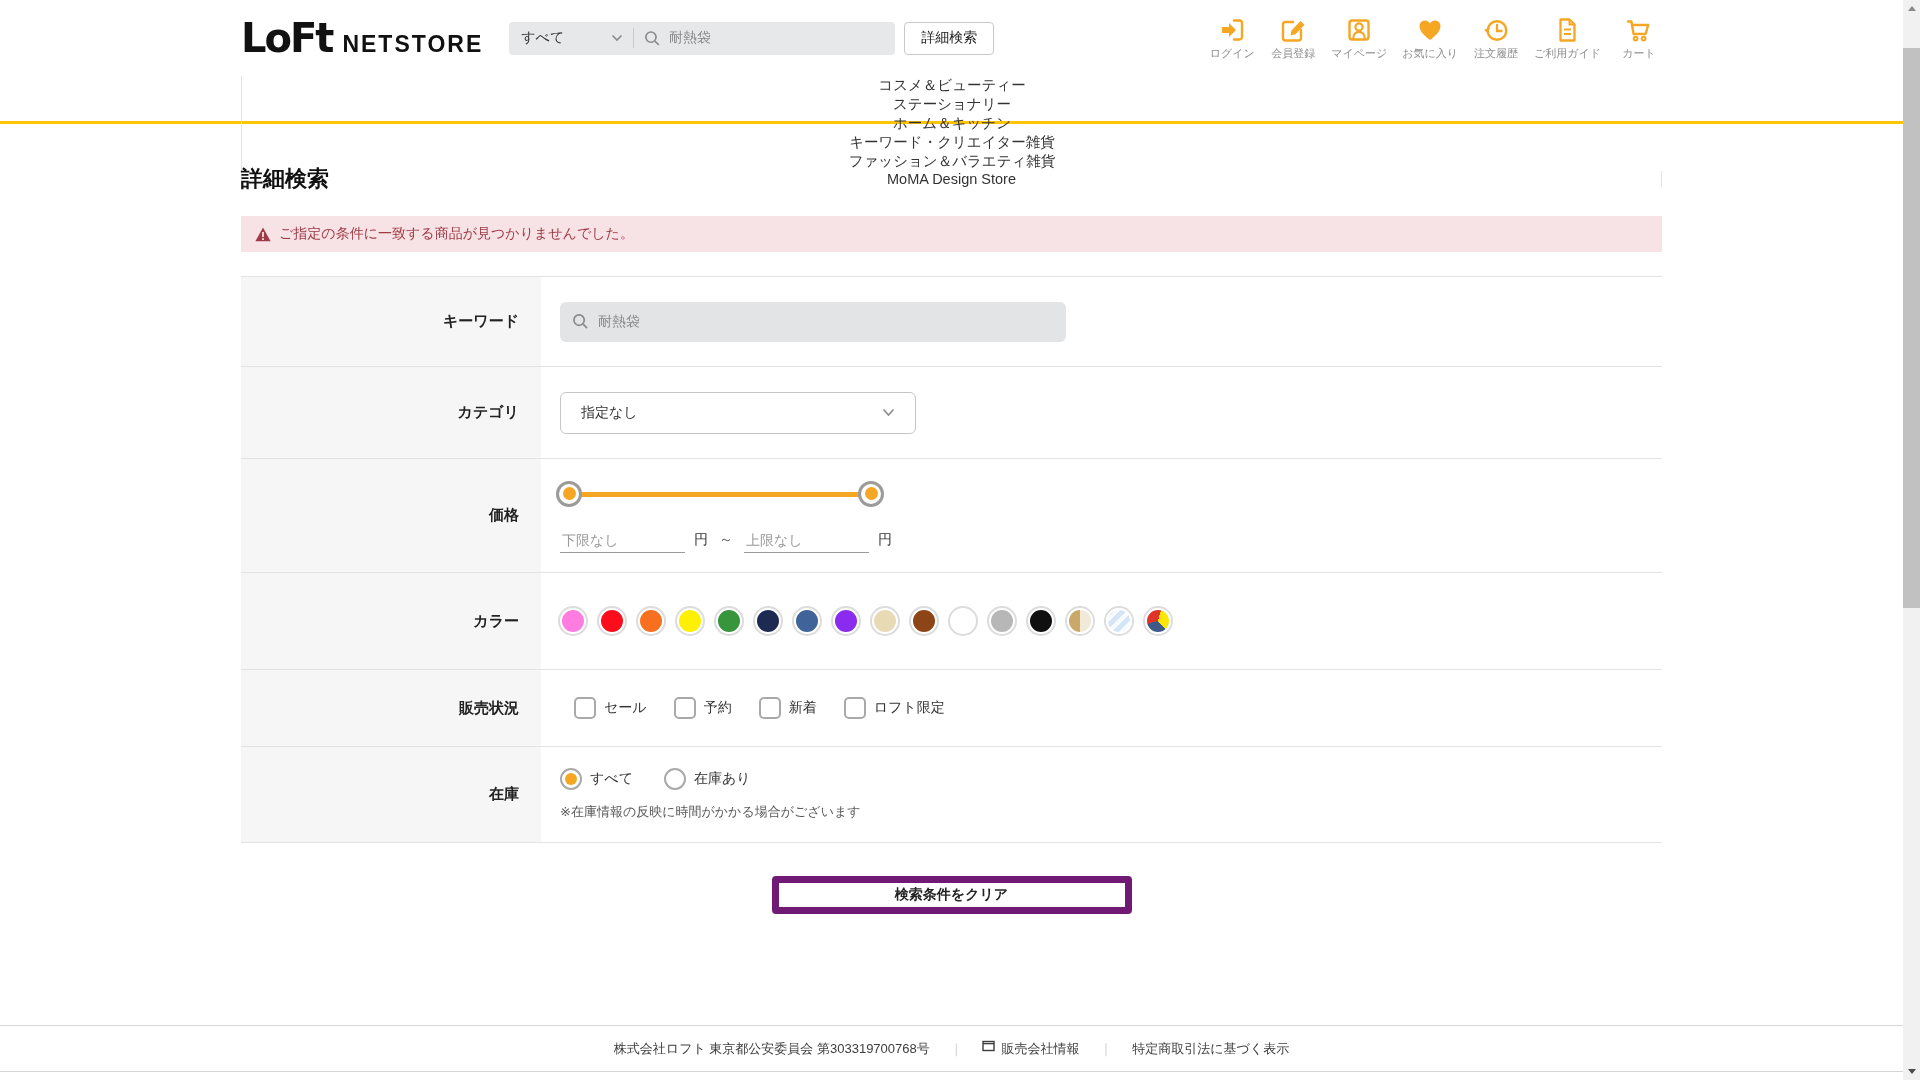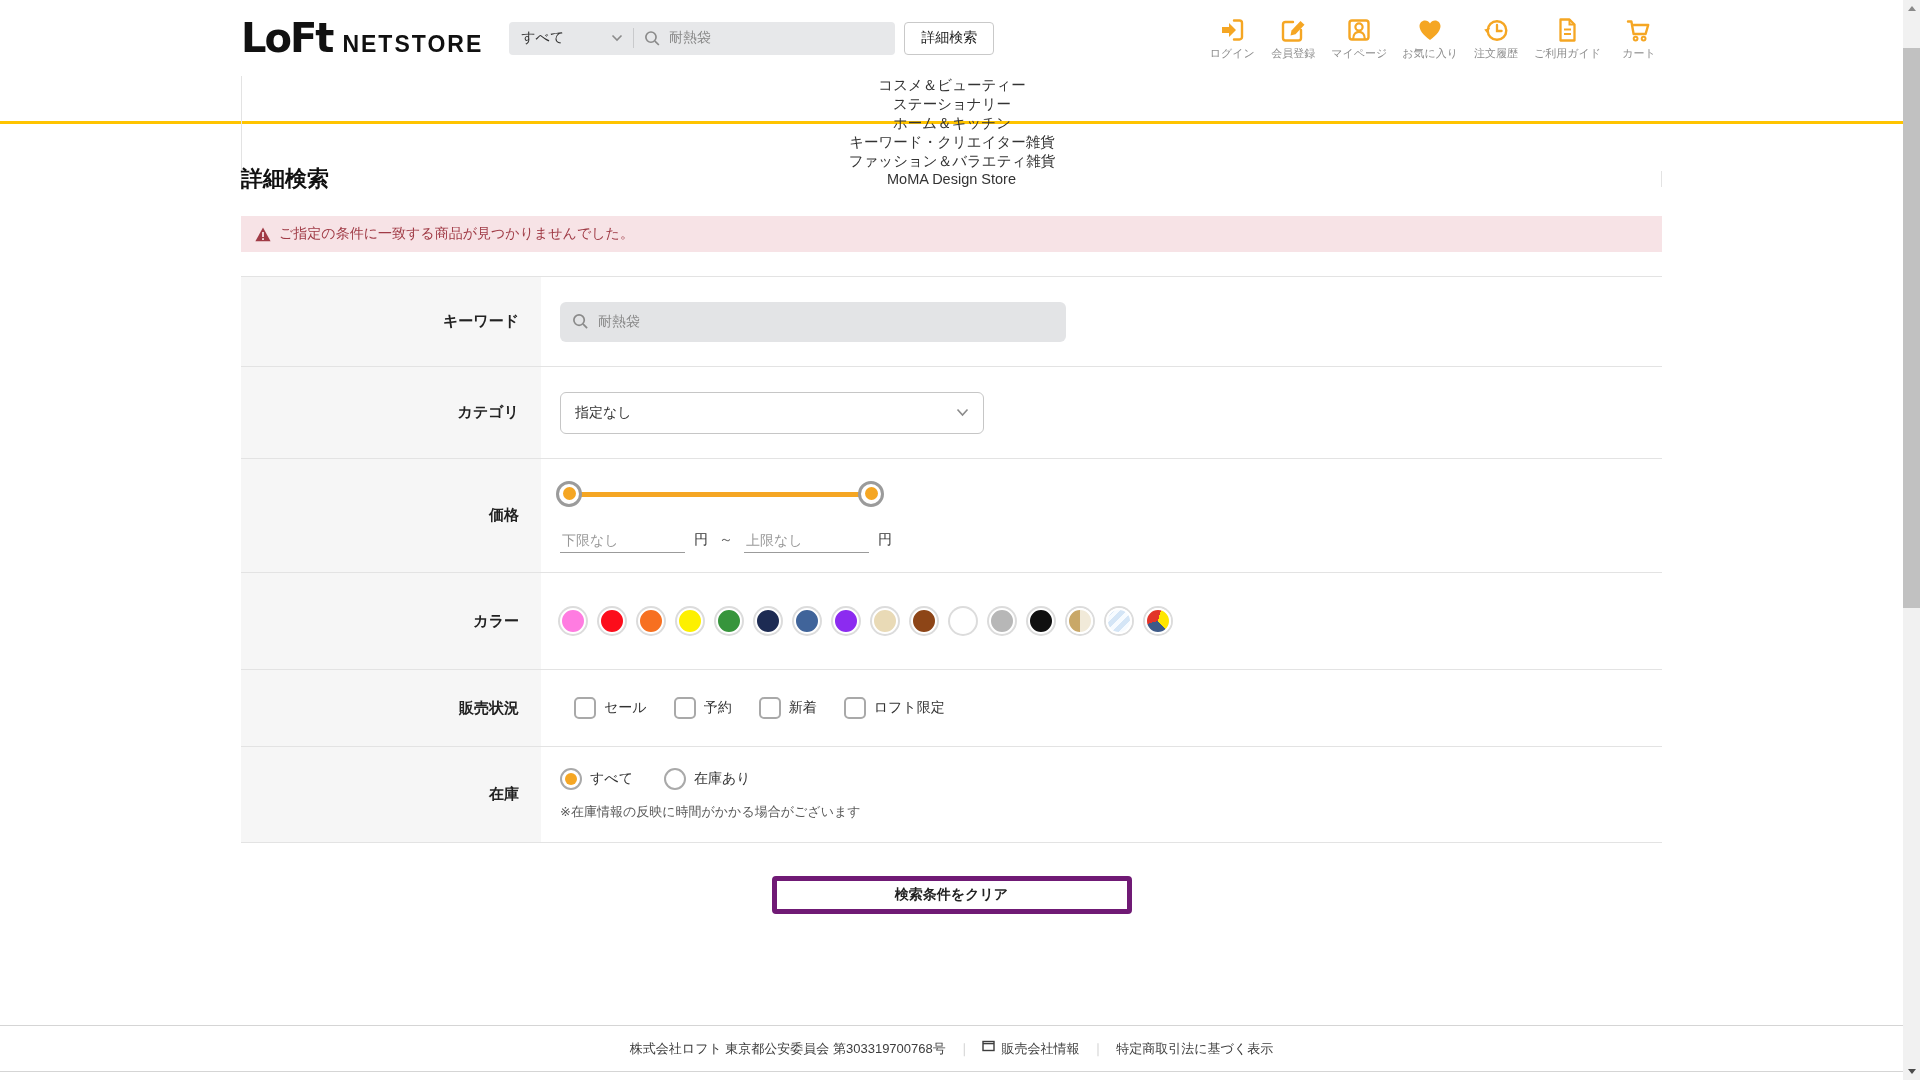--- a/index.html
+++ b/index.html
@@ -47,22 +47,22 @@
   .form-label { width:300px; background:#f6f6f6; display:flex; align-items:center; justify-content:flex-end;
     padding-right:22px; font-size:15px; font-weight:bold; color:#222; }
   .form-field { flex:1; padding-left:19px; display:flex; flex-direction:column; justify-content:center; }
 
   .row-keyword { height:90px; }
   .kw-input { width:506px; height:40px; background:#e3e4e6; border-radius:6px; display:flex; align-items:center;
     padding:0 12px; gap:9px; }
   .kw-input input { border:none; background:transparent; outline:none; font-size:14px; color:#8a8a8a; width:430px; font-family:inherit; }
 
   .row-category { height:92px; }
-  .cat-select { width:424px; height:42px; background:#fff; border:1px solid #c6c6c6; border-radius:6px;
-    display:flex; align-items:center; justify-content:space-between; padding:0 14px; cursor:pointer; }
+  .cat-select { width:356px; height:42px; background:#fff; border:1px solid #c6c6c6; border-radius:6px;
+    display:flex; align-items:center; justify-content:space-between; padding:0 20px; cursor:pointer; }
   .cat-select-label { font-size:14px; color:#333; }
 
   .row-price { height:114px; }
   .slider { position:relative; width:320px; height:26px; margin-top:2px; }
   .slider-track { position:absolute; left:6px; right:6px; top:11px; height:5px; background:#f5a623; border-radius:3px; }
   .slider-handle { position:absolute; top:0; width:26px; height:26px; border-radius:50%;
     background:#fff; border:3px solid #9b9b9b; display:flex; align-items:center; justify-content:center; cursor:pointer; }
   .slider-handle::after { content:""; width:13px; height:13px; border-radius:50%; background:#f5a623; }
   .slider-handle.left { left:-4px; } .slider-handle.right { right:-4px; }
   .price-inputs { display:flex; align-items:flex-end; gap:9px; margin-top:21px; font-size:14px; color:#333; }
@@ -89,27 +89,27 @@
   .radio-list { display:flex; align-items:center; gap:31px; }
   .radio-item { display:flex; align-items:center; gap:8px; cursor:pointer; }
   .radio { width:22px; height:22px; border:2px solid #a9a9a9; border-radius:50%; background:#fff;
     display:flex; align-items:center; justify-content:center; }
   .radio.selected::after { content:""; width:12px; height:12px; border-radius:50%; background:#f5a623; }
   .radio-label { font-size:14px; color:#333; }
   .stock-note { margin-top:13px; font-size:13px; color:#595959; }
 
   .actions { display:flex; justify-content:center; gap:32px; margin-top:33px; }
   .btn { width:360px; height:38px; border-radius:4px; font-size:14px; font-weight:bold; cursor:pointer; font-family:inherit; }
-  .btn-clear { background:#fff; border:5px solid #701a75; color:#222; }
+  .btn-clear { background:#fff; border:7px solid #701a75; color:#222; }
   .btn-submit { background:#9c9c9c; border:none; color:#fff; }
 
   
   .footer { position:absolute; left:0; bottom:8px; width:100%; border-top:1px solid #d5d5d5;
     border-bottom:1px solid #d5d5d5; height:47px; display:flex; align-items:center; justify-content:center; background:#fff; }
-  .footer-inner { display:flex; align-items:center; gap:12px; font-size:13px; color:#3d3d3d; }
+  .footer-inner { display:flex; align-items:center; gap:20px; font-size:13px; color:#3d3d3d; }
   .footer-sep { color:#c9c9c9; }
   .footer-link { display:flex; align-items:flex-start; gap:6px; cursor:pointer; }
 
   
   .scrollbar { position:absolute; right:0; top:0; width:17px; height:1080px; background:#f1f1f1; }
   .sb-arrow { position:absolute; left:0; width:17px; height:17px; display:flex; align-items:center; justify-content:center; cursor:pointer; }
   .sb-arrow.up { top:0; } .sb-arrow.down { bottom:0; }
   .tri-up { width:0; height:0; border-left:4px solid transparent; border-right:4px solid transparent; border-bottom:5px solid #8a8a8a; }
   .tri-down { width:0; height:0; border-left:4px solid transparent; border-right:4px solid transparent; border-top:5px solid #4c4c4c; }
   .sb-thumb { position:absolute; left:0; top:48px; width:17px; height:560px; background:#c1c1c1; cursor:pointer; }

